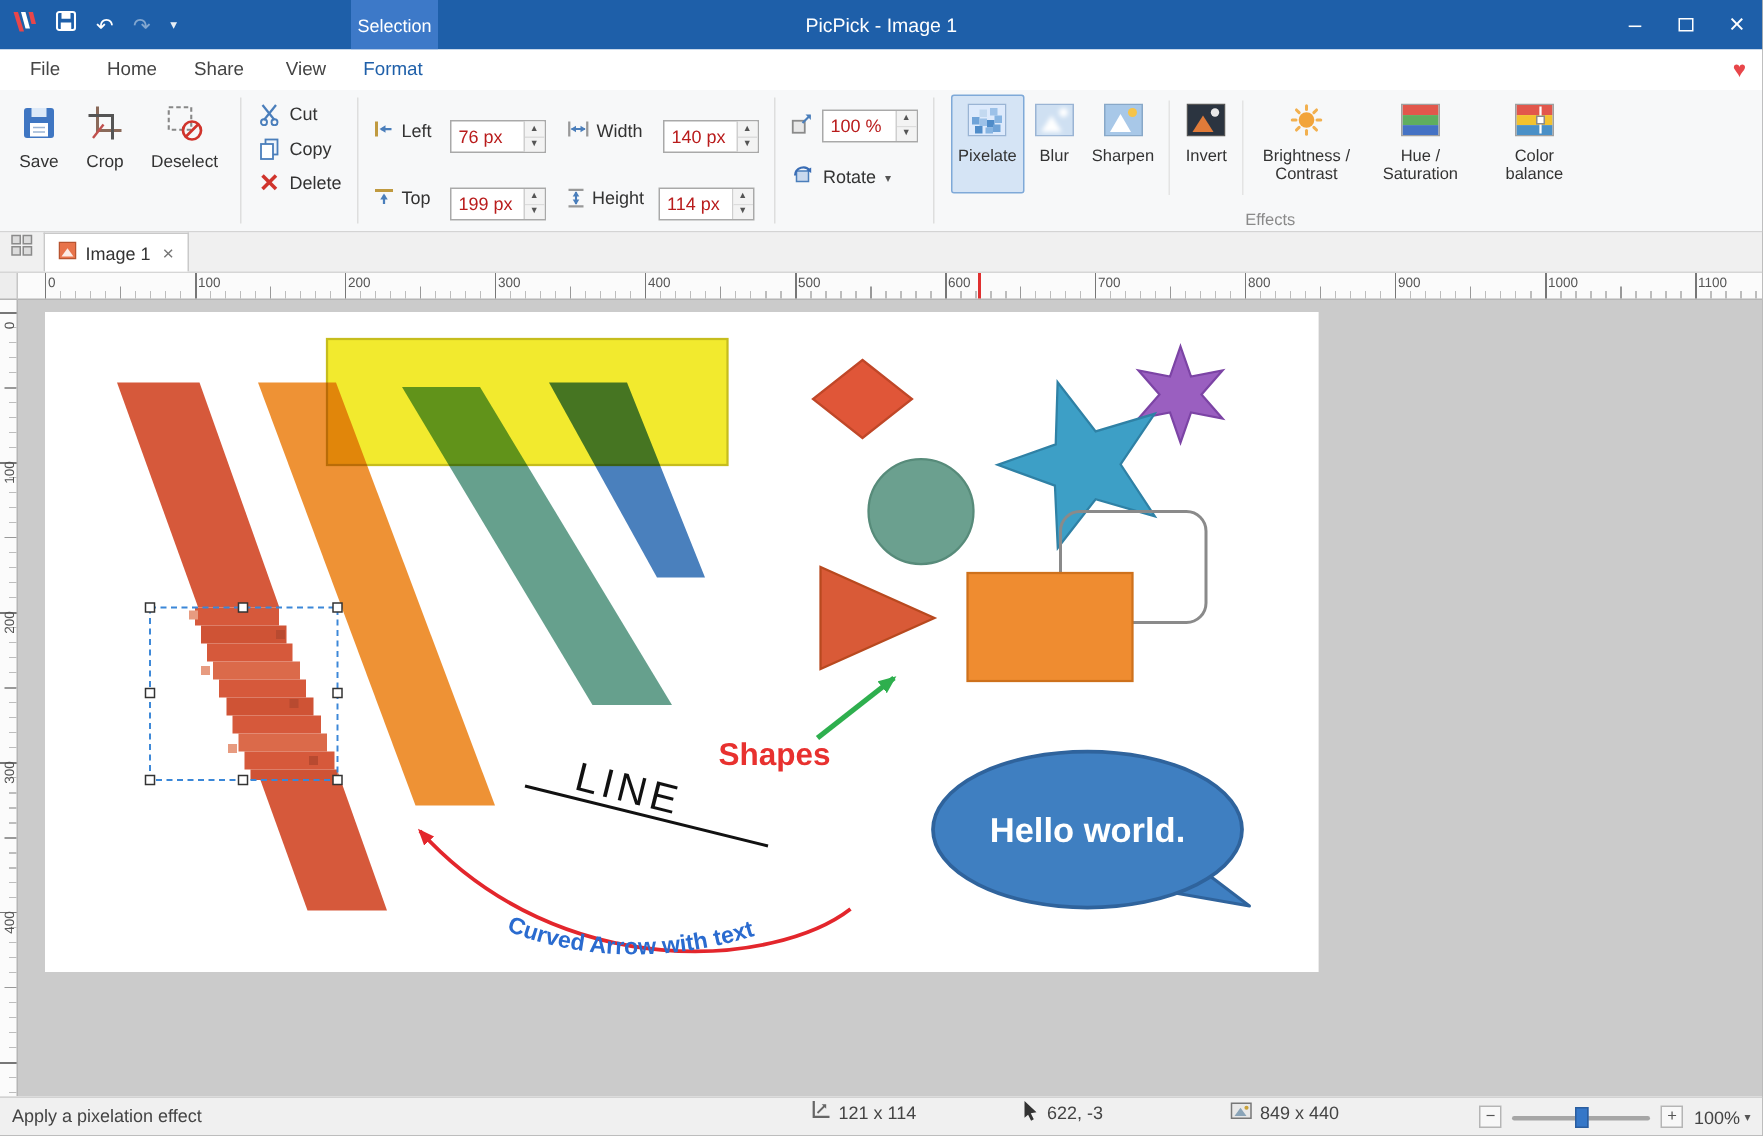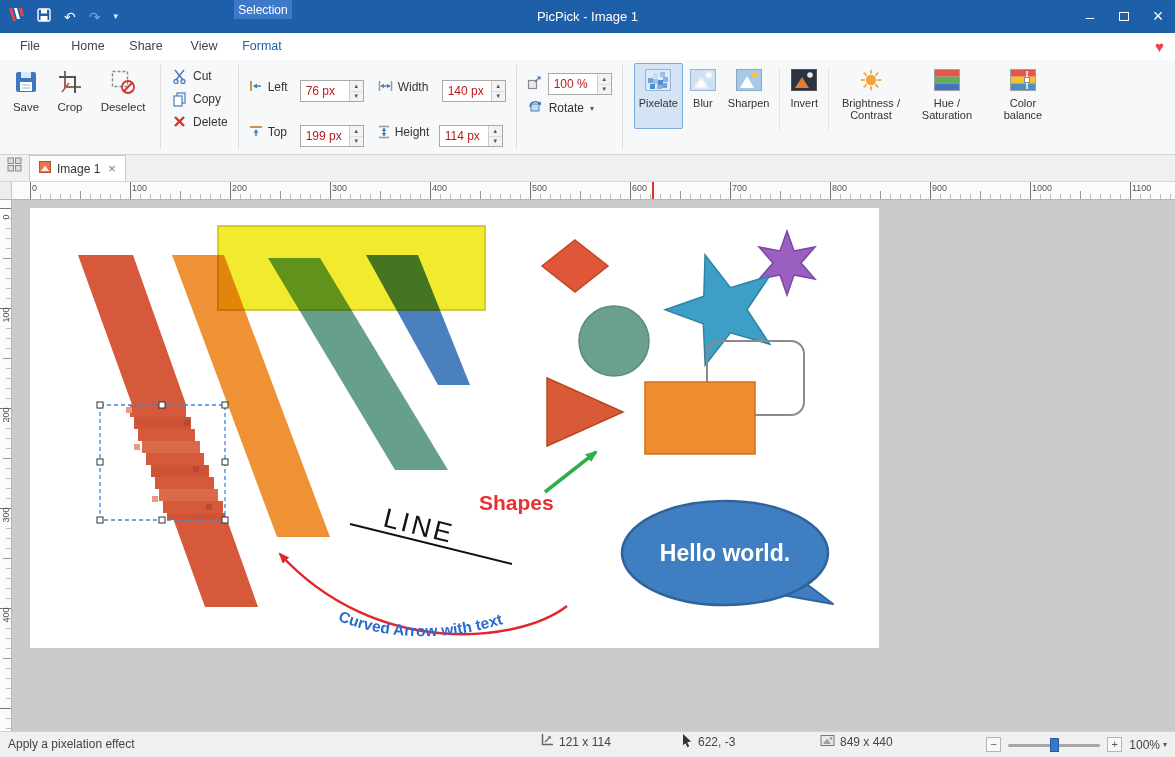--- a/index.html
+++ b/index.html
@@ -6,21 +6,21 @@
   *{box-sizing:border-box;}
   .app{position:relative;width:1175px;height:757px;background:#fff;overflow:hidden;
        font-family:"Liberation Sans",sans-serif;-webkit-font-smoothing:antialiased;}
 
   
   .titlebar{position:relative;height:33px;background:#1e5fa9;color:#fff;}
   .qat{position:absolute;left:8px;top:0;height:33px;display:flex;align-items:center;gap:13px;}
   .qicon{font-size:14px;line-height:1;color:#fff;}
   .qicon.dim{opacity:.45;}
   .qcaret{font-size:9px;opacity:.9;}
-  .ctx{position:absolute;left:234px;top:0;width:58px;height:19px;background:#3d79c8;
+  .ctx{position:absolute;left:234px;top:0;width:58px;height:33px;background:#3d79c8;
        display:flex;align-items:center;justify-content:center;font-size:12px;}
   .wtitle{position:absolute;left:0;right:0;top:0;height:33px;display:flex;align-items:center;
           justify-content:center;font-size:13px;pointer-events:none;}
   .winctl{position:absolute;right:0;top:0;height:33px;display:flex;}
   .winbtn{width:34px;height:33px;display:flex;align-items:center;justify-content:center;font-size:15px;}
   .maxbox{width:10px;height:9px;border:1px solid #fff;display:inline-block;}
 
   
   .tabrow{height:27px;background:#fff;display:flex;align-items:center;position:relative;padding-left:2px;}
   .rtab{width:56px;text-align:center;font-size:12.5px;color:#444;margin-right:2px;line-height:27px;}
@@ -40,21 +40,21 @@
   .posgrid{display:grid;grid-template-columns:auto auto;column-gap:14px;row-gap:9px;
            padding:13px 8px 0 8px;align-items:center;}
   .poscell{display:flex;align-items:flex-start;gap:5px;font-size:12px;color:#333;}
   .plabel.w1{width:27px;}
   .plabel.w2{width:39px;}
   .spin{display:flex;width:64px;height:22px;border:1px solid #a9a9a9;background:#fff;}
   .spin .val{flex:1;font-size:12px;color:#b91c1c;padding:3px 0 0 5px;white-space:nowrap;}
   .spin .steps{width:14px;border-left:1px solid #cfcfcf;display:flex;flex-direction:column;}
   .stepbtn{flex:1;font-size:6px;color:#555;display:flex;align-items:center;justify-content:center;background:#f3f3f3;}
   .stepbtn.up{border-bottom:1px solid #dcdcdc;}
-  .scalecol{display:flex;flex-direction:column;gap:4px;padding:13px 8px 0 8px;}
+  .scalecol{display:flex;flex-direction:column;gap:14px;padding:13px 8px 0 8px;}
   .scalerow{display:flex;align-items:center;gap:6px;font-size:12px;color:#333;}
   .ddcaret{font-size:8px;color:#555;}
 
   .effwrap{position:relative;display:flex;align-items:flex-start;padding:3px 8px 14px 8px;}
   .effbtn{display:flex;flex-direction:column;align-items:center;gap:3px;padding:5px 4px 2px 4px;margin:0 1px;
           border:1px solid transparent;border-radius:2px;font-size:11px;color:#333;text-align:center;
           line-height:1.15;min-height:66px;}
   .effbtn .lbl{max-width:64px;}
   .effbtn.sel{background:#d5e4f5;border-color:#7fa9d8;}
   .minisep{width:1px;align-self:stretch;background:#e4e4e4;margin:4px 4px 10px 4px;}
@@ -449,20 +449,21 @@
             <rect x="1" y="1" width="24" height="6.7" fill="#e2574c"></rect>
             <rect x="1" y="7.7" width="24" height="6.7" fill="#f2c230"></rect>
             <rect x="1" y="14.4" width="24" height="6.6" fill="#4a90c7"></rect>
             <line x1="17" y1="2" x2="17" y2="20" stroke="#ffffff" stroke-width="1.5"></line>
             <rect x="14.5" y="8.5" width="5" height="5" fill="#ffffff" stroke="#8a8a8a"></rect>
             <rect x="0.5" y="0.5" width="25" height="21" fill="none" stroke="#a0a0a0"></rect>
           </svg>
         </span>
         <span class="lbl">Color balance</span>
       </div>
+      <div class="effcaption">Effects</div>
     </div>
   </div>
 
   <div class="doctabs">
     <span class="gridicon">
       <svg width="15" height="15" viewBox="0 0 15 15">
         <rect x="1" y="1" width="5.5" height="5.5" fill="#dcdcdc" stroke="#8a8a8a"></rect>
         <rect x="8.5" y="1" width="5.5" height="5.5" fill="#dcdcdc" stroke="#8a8a8a"></rect>
         <rect x="1" y="8.5" width="5.5" height="5.5" fill="#dcdcdc" stroke="#8a8a8a"></rect>
         <rect x="8.5" y="8.5" width="5.5" height="5.5" fill="#dcdcdc" stroke="#8a8a8a"></rect>

